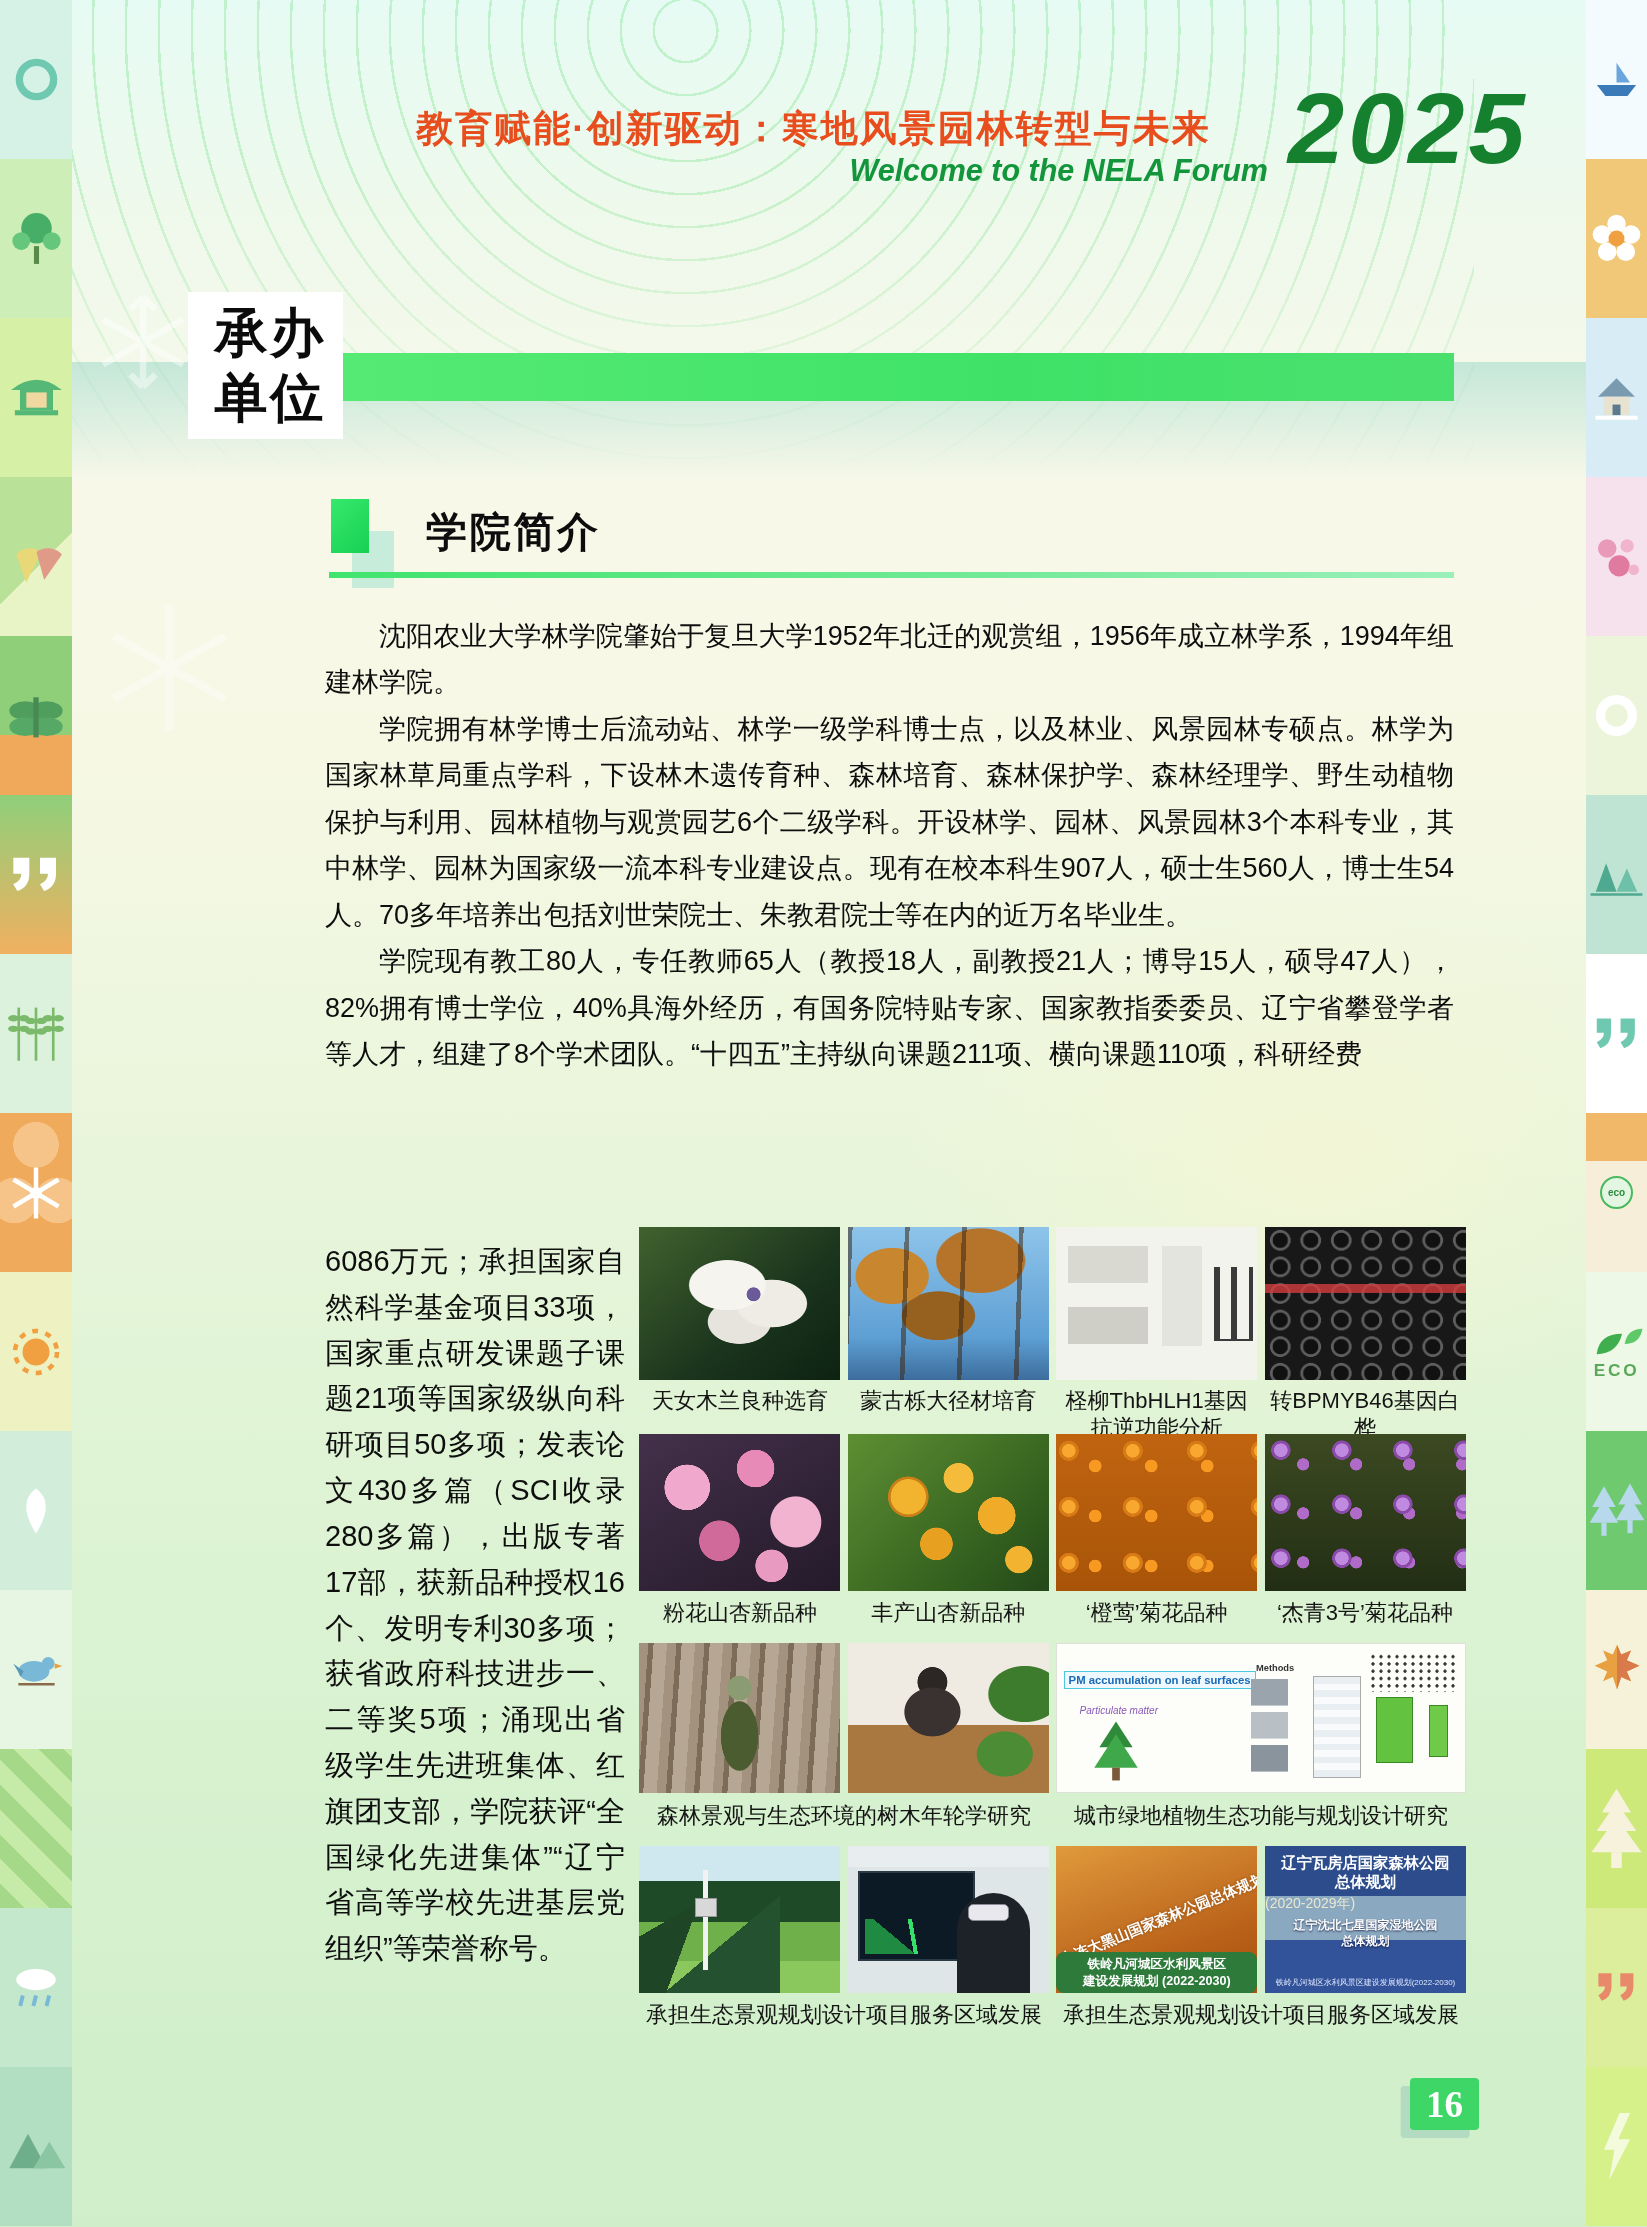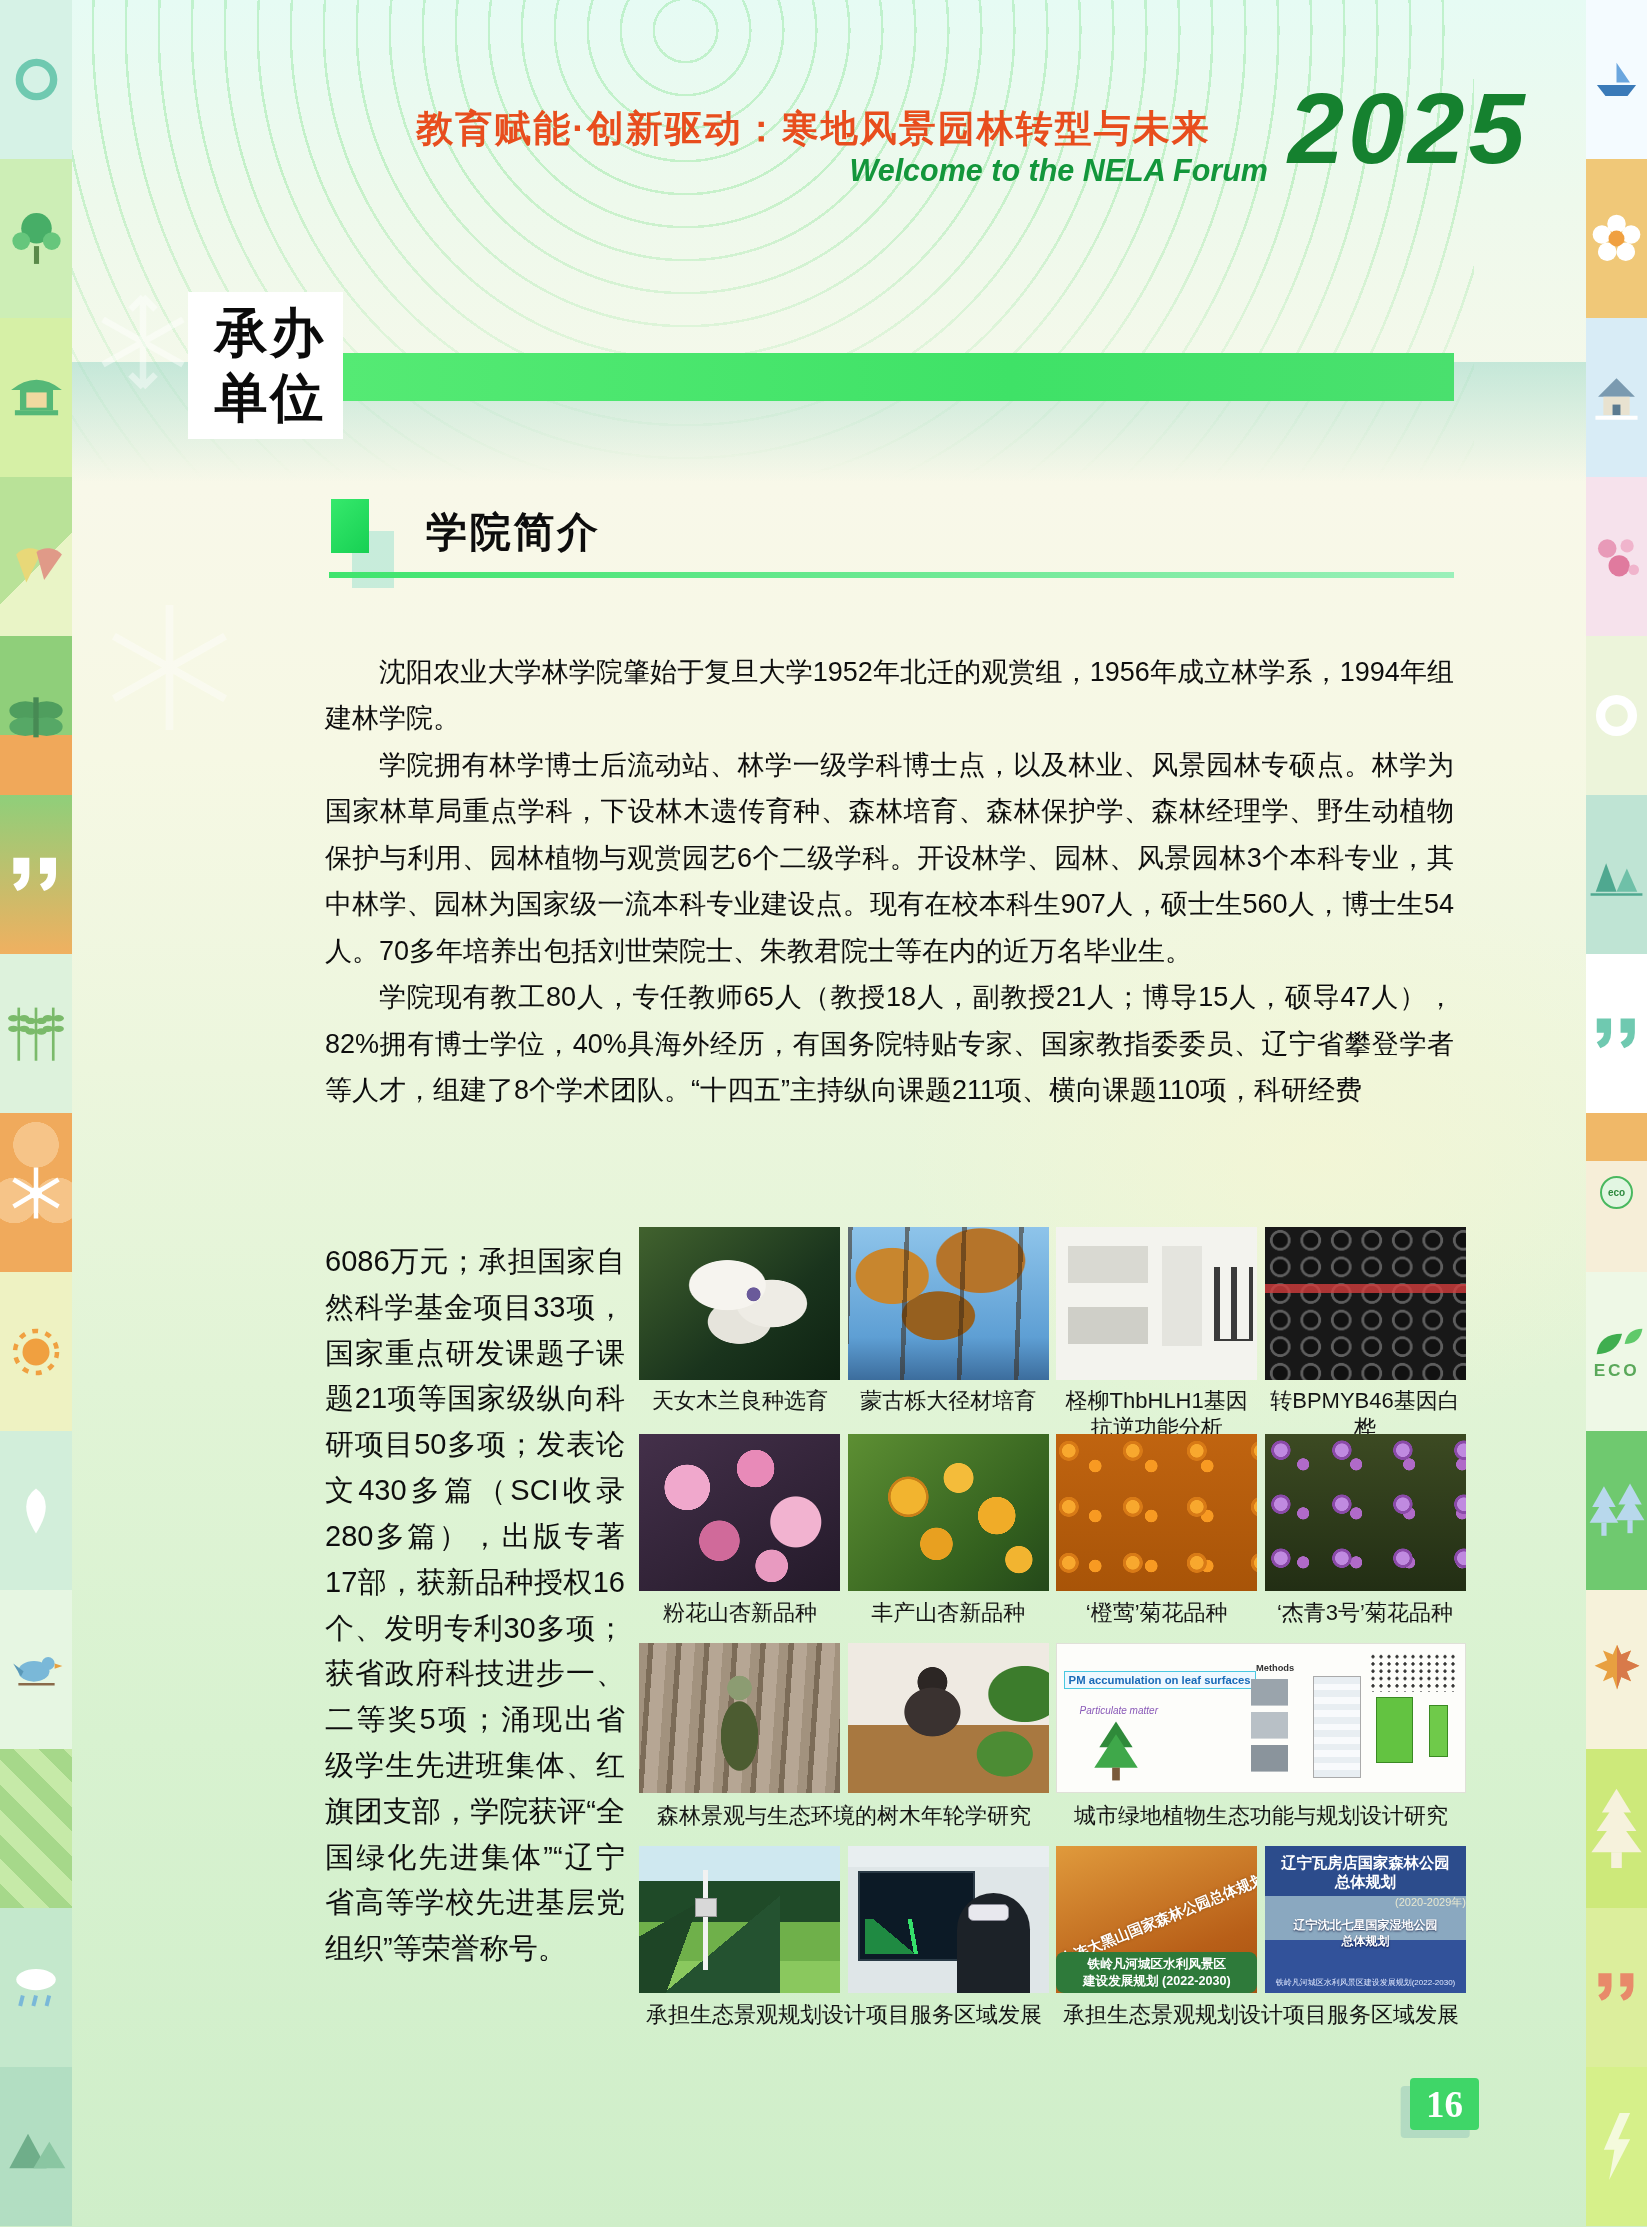--- a/index.html
+++ b/index.html
@@ -48,21 +48,21 @@
   
   .sec-icon-green{position:absolute;left:331px;top:499px;width:38px;height:54px;z-index:6;
     background:linear-gradient(135deg,#36e96c,#17d053);}
   .sec-icon-teal{position:absolute;left:352px;top:531px;width:42px;height:57px;background:#c0e9d8;opacity:.88;z-index:5;}
   .sec-title{position:absolute;left:426px;top:505px;font-size:41px;font-weight:900;color:#0d0d0d;letter-spacing:2.7px;z-index:6;}
   .sec-underline{position:absolute;left:329px;top:572px;width:1125px;height:6px;z-index:6;
     background:linear-gradient(90deg,#3fe46d,#6fe995 55%,#9bf0ba);}
 
   
   .paras{position:absolute;left:325px;top:613px;width:1129px;z-index:6;
-    font-size:27px;line-height:1.72;text-align:justify;color:#0e0e0e;margin-top:36px;}
+    font-size:27px;line-height:1.72;text-align:justify;color:#0e0e0e;}
   .paras p{margin:0;text-indent:2em;}
   .twocol{position:absolute;left:325px;top:1227px;width:1129px;display:flex;z-index:6;}
   .leftcol{width:300px;flex:none;padding-top:12px;box-sizing:border-box;
     font-size:29px;line-height:1.58;text-align:justify;color:#0e0e0e;}
   .leftcol p{margin:0;}
 
   
   .gallery{margin-left:14px;width:827px;flex:none;display:flex;flex-direction:column;}
   .g-imgs{display:flex;justify-content:space-between;}
   .cap-row{display:flex;justify-content:space-between;align-items:flex-start;}
@@ -159,21 +159,21 @@
     conic-gradient(from 250deg at 50% 100%, #1f8a42 0 60deg, transparent 60deg);}
   .v-person{position:absolute;right:18.6px;bottom:0;width:73px;height:100px;border-radius:37px 37px 0 0;background:#1c2228;}
   .v-headset{position:absolute;right:40px;bottom:72px;width:39px;height:14.6px;border-radius:5.3px;background:#e8e8ee;border:1.3px solid #8a8a96;}
   .poster-orange{background:linear-gradient(160deg,#e09a3c,#b85f18 70%,#a85210);}
   .po-diag{position:absolute;left:-13.3px;top:64px;width:239px;transform:rotate(-22deg);
     color:#fff;font-weight:bold;font-size:14.6px;text-align:center;text-shadow:0 0 2.7px rgba(120,60,0,.8);}
   .po-strip{position:absolute;left:0;bottom:0;width:100%;background:#2e7a3a;color:#fff;text-align:center;
     font-size:12.6px;font-weight:bold;line-height:1.3;padding:4px 0;border-radius:8px;}
   .poster-blue{background:linear-gradient(180deg,#2c4c8c 0 34%,#8aa8c0 34% 64%,#32529a 64%);}
   .pb-t{position:absolute;left:0;top:6.6px;width:100%;text-align:center;color:#fff;font-weight:bold;font-size:15.3px;line-height:1.3;}
-  .pb-y{position:absolute;left:0;top:49px;width:100%;text-align:right;color:#e8e8d0;font-size:11px;}
+  .pb-y{position:absolute;left:0;top:49px;width:100%;text-align:left;color:#e8e8d0;font-size:14px;}
   .pb-mid{position:absolute;left:0;top:72px;width:100%;text-align:center;color:#fff;font-weight:bold;font-size:12px;line-height:1.3;white-space:pre-line;text-shadow:0 0.7px 2px rgba(0,0,40,.7);}
   .pb-small{position:absolute;left:0;bottom:5.3px;width:100%;text-align:center;color:#dfe8ff;font-size:8px;}
 
   
   .page-num{position:absolute;left:1410px;top:2078px;width:69px;height:52px;background:#3fd668;border-radius:4px;
     display:flex;align-items:center;justify-content:center;color:#fff;z-index:6;
     font-family:"Liberation Serif",serif;font-weight:bold;font-size:37px;
     box-shadow:-9.3px 8px 0 rgba(150,200,185,.5);}
 </style>
 </head>

